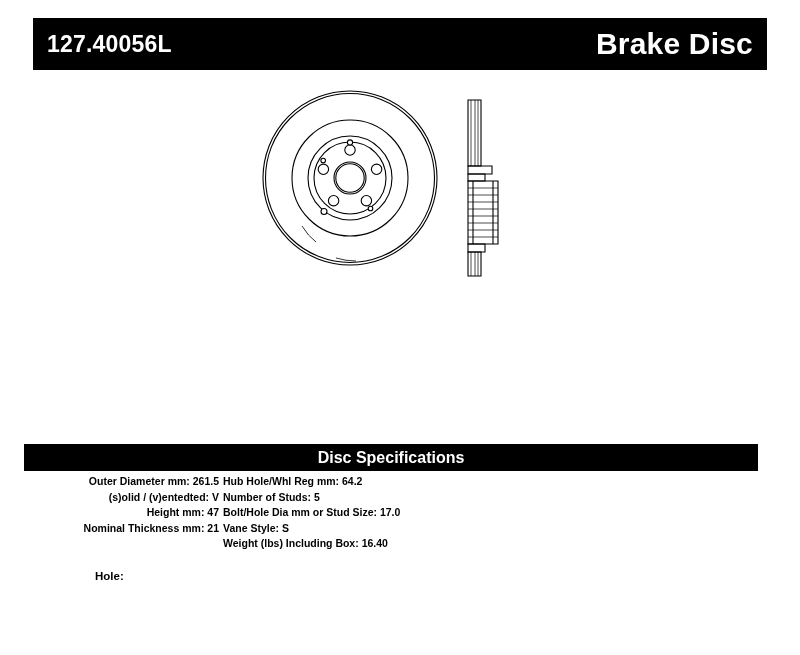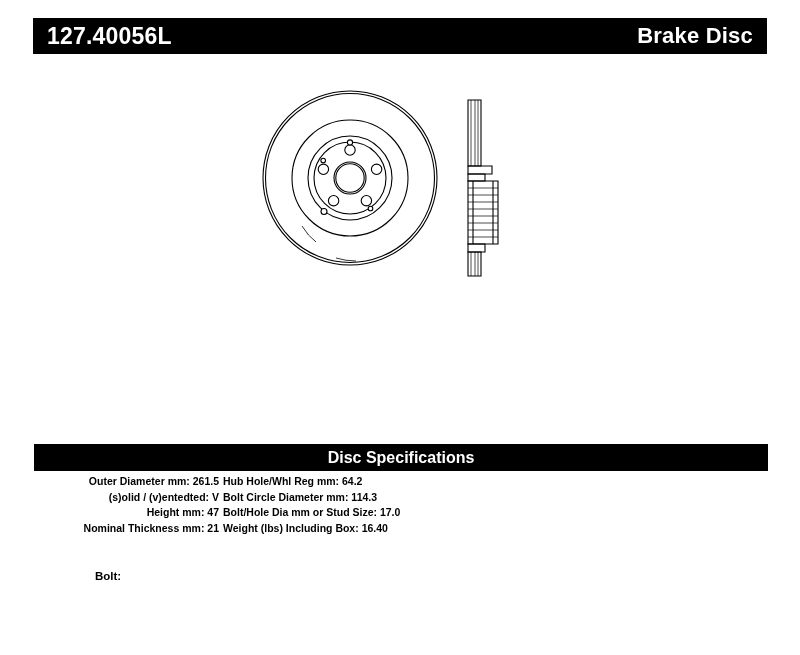--- a/index.html
+++ b/index.html
@@ -15,59 +15,59 @@
     position: relative;
     overflow: hidden;
   }
 
   
   .header-bar {
     position: absolute;
     left: 33px;
     top: 18px;
     width: 734px;
-    height: 36px;
+    height: 52px;
     background: #000000;
     display: flex;
     align-items: center;
     justify-content: space-between;
     box-sizing: border-box;
     padding: 0 14px;
   }
   .part-number {
     color: #ffffff;
     font-size: 23px;
     font-weight: bold;
     letter-spacing: 0.2px;
     line-height: 1;
   }
   .product-type {
     color: #ffffff;
-    font-size: 22px;
+    font-size: 30px;
     font-weight: bold;
     letter-spacing: 0.2px;
     line-height: 1;
   }
 
   
   .illustration {
     position: absolute;
     left: 240px;
     top: 78px;
     width: 320px;
     height: 230px;
   }
   .illustration svg {
     display: block;
   }
 
   
   .spec-title-bar {
     position: absolute;
-    left: 34px;
+    left: 24px;
     top: 444px;
     width: 734px;
     height: 27px;
     background: #000000;
     display: flex;
     align-items: center;
     justify-content: center;
   }
   .spec-title {
     color: #ffffff;
@@ -199,19 +199,20 @@
 
 <div class="specs">
   <div class="spec-col col-left">
     <div class="spec-line">Outer Diameter mm: 261.5</div>
     <div class="spec-line">(s)olid / (v)entedted: V</div>
     <div class="spec-line">Height mm: 47</div>
     <div class="spec-line">Nominal Thickness mm: 21</div>
   </div>
   <div class="spec-col col-mid">
     <div class="spec-line">Hub Hole/Whl Reg mm: 64.2</div>
-    <div class="spec-line">Bolt Circle Diameter mm: 114.3</div>
+    <div class="spec-line">Number of Studs: 5</div>
     <div class="spec-line">Bolt/Hole Dia mm or Stud Size: 17.0</div>
+    <div class="spec-line">Vane Style: S</div>
     <div class="spec-line">Weight (lbs) Including Box: 16.40</div>
   </div>
 </div>
 
-<div class="note">Bolt:</div>
+<div class="note">Hole:</div>
 
 </body></html>

